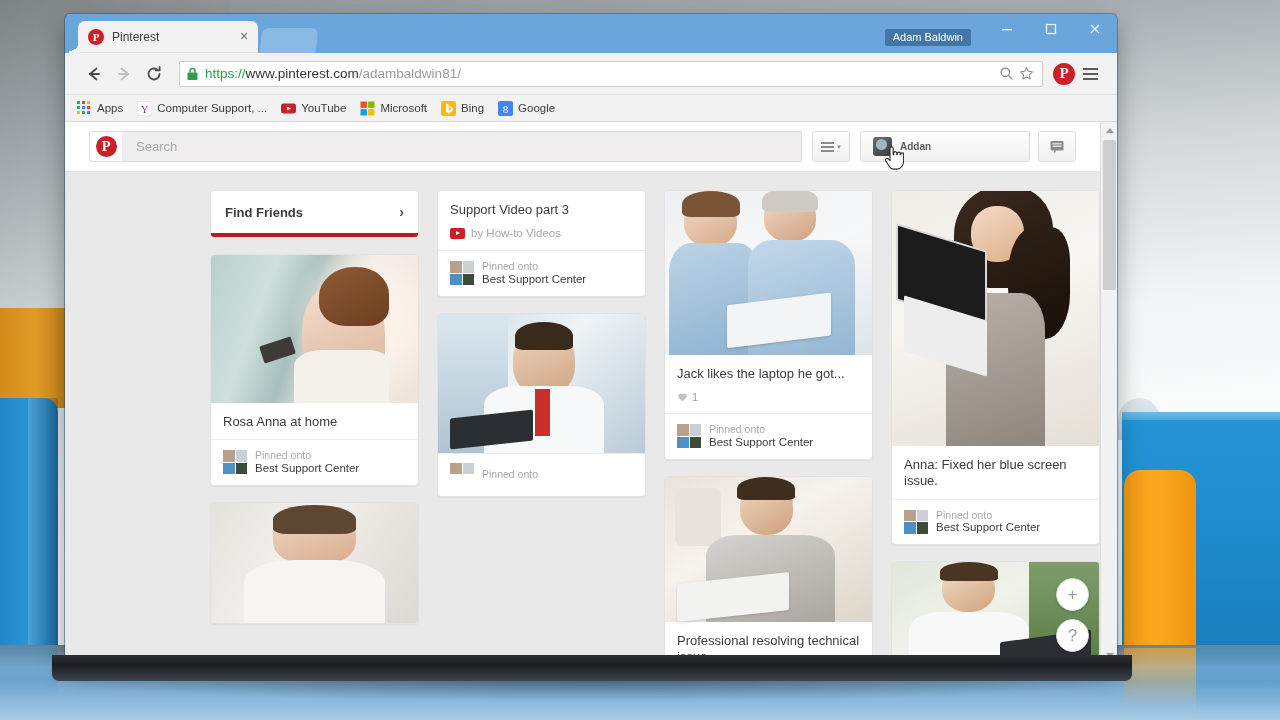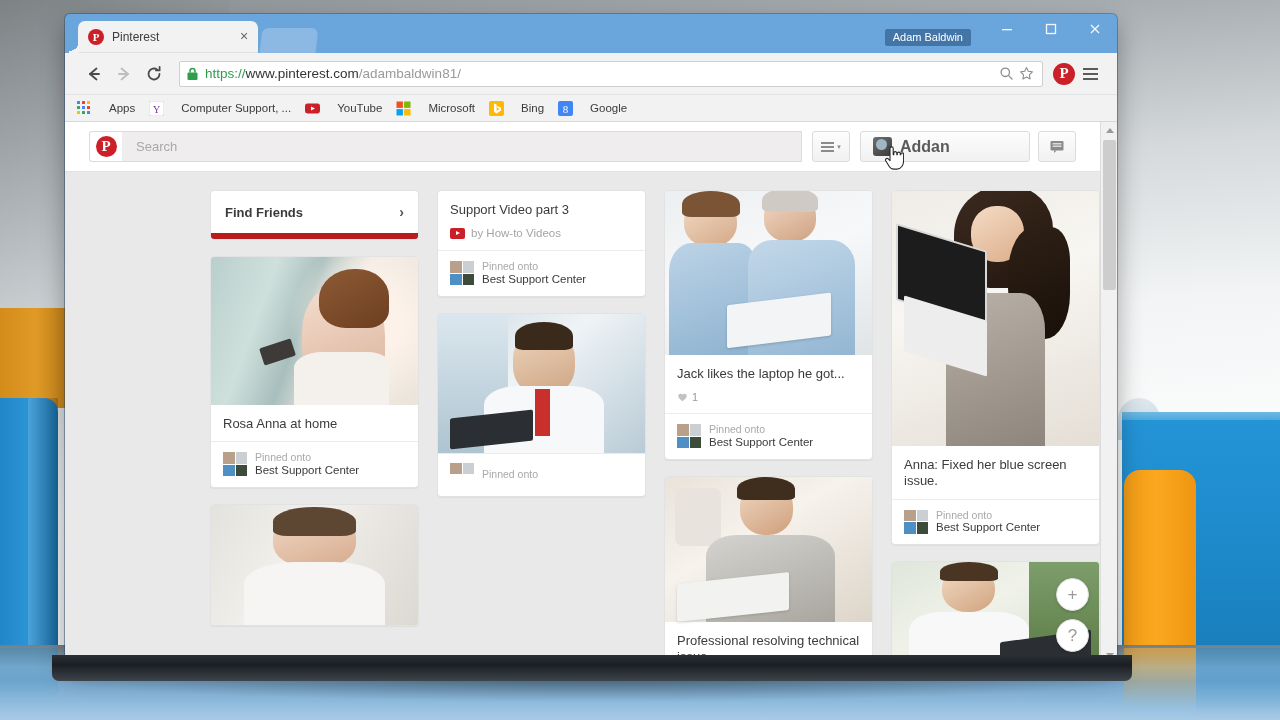--- a/index.html
+++ b/index.html
@@ -144,21 +144,21 @@
              display:flex; align-items:center; justify-content:center; cursor:pointer; font-family:"Liberation Serif", serif; }
   .menu-btn { width: 26px; height: 24px; display:flex; flex-direction:column; justify-content:center; gap:3px; align-items:center; cursor:pointer; }
   .menu-btn i { display:block; width:15px; height:2px; background:#5a5a5a; }
 
   
   .bookmarks {
     position: absolute; left: 0; top: 81px; width: 100%; height: 27px;
     background: #f2f2f2; border-bottom: 1px solid #d8d8d8;
     display: flex; align-items: center; padding: 0 12px; gap: 14px;
   }
-  .bm { display:flex; align-items:center; gap:17px; font-size: 11.5px; color:#3b3b3b; cursor:pointer; white-space:nowrap; }
+  .bm { display:flex; align-items:center; gap:5px; font-size: 11.5px; color:#3b3b3b; cursor:pointer; white-space:nowrap; }
   .bm-ico { width: 15px; height: 15px; flex: none; display:block; }
   .apps-grid { display:grid; grid-template-columns: repeat(3,3px); grid-template-rows: repeat(3,3px); gap:2px; width:13px; }
   .apps-grid span { display:block; width:3px; height:3px; border-radius:.5px; }
 
   
   .page { position: absolute; left: 0; top: 108px; width: 100%; bottom: 0; background:#e9e9e9; overflow: hidden; }
   .p-header {
     position: absolute; left:0; top:0; width: calc(100% - 17px); height: 50px;
     background:#fff; border-bottom: 1px solid #e2e2e2;
     display:flex; align-items:center; padding: 0 24px;
@@ -178,21 +178,21 @@
     height: 31px; border:1px solid #dcdcdc; background: linear-gradient(180deg,#fdfdfd,#f1f1f1);
     display:flex; align-items:center; justify-content:center; cursor:pointer; border-radius:3px;
   }
   .p-grid-btn { width: 38px; margin-left: 10px; gap:3px; }
   .p-grid-btn .lines { display:flex; flex-direction:column; gap:2px; }
   .p-grid-btn .lines i { display:block; width:13px; height:2px; background:#8b8b8b; }
   .p-grid-btn .car { font-size:7px; color:#8b8b8b; }
   .p-user { min-width: 170px; margin-left: 10px; padding: 0 12px; gap:8px; justify-content:flex-start; position:relative; }
   .p-user .av { width:19px; height:19px; border-radius:3px; background:linear-gradient(145deg,#6f6f6f,#3a3a3a); flex:none; position:relative; overflow:hidden;}
   .p-user .av::after{content:"";position:absolute;left:3px;top:2px;width:11px;height:11px;border-radius:50%;background:#9fb6c4;}
-  .p-user .nm { font-size: 16px; color:#5a5a5a; font-weight:bold; }
+  .p-user .nm { font-size: 10px; color:#5a5a5a; font-weight:bold; }
   .p-msg { width: 38px; margin-left: 8px; }
 
   
   .board { position: absolute; left: 0; top: 51px; right: 17px; bottom: 0; overflow: hidden; }
   .cols { display: flex; gap: 18px; padding: 17px 0 0 145px; }
   .col { width: 219px; display:flex; flex-direction:column; gap: 16px; }
   .card { background:#fff; border:1px solid #e2e2e2; border-radius: 4px; overflow:hidden; box-shadow:0 1px 1px rgba(0,0,0,.05); cursor:pointer; }
   .card-img { width:100%; display:block; position:relative; }
   .card-title { font-size: 13px; color:#3b3b3b; padding: 11px 12px 9px; line-height: 1.25; }
   .card-stats { font-size: 11px; color:#9b9b9b; padding: 0 12px 10px; display:flex; gap: 12px; align-items:center; }
@@ -201,21 +201,21 @@
   .yt-ico { width:15px; height:11px; background:#cb2027; border-radius:2px; position:relative; flex:none; }
   .yt-ico::after{content:"";position:absolute;left:5.5px;top:3px;border-left:4px solid #fff;border-top:2.5px solid transparent;border-bottom:2.5px solid transparent;}
   .card-foot { border-top:1px solid #ececec; padding: 9px 12px; display:flex; align-items:center; gap:8px; }
   .foot-thumbs { width: 24px; height:24px; display:grid; grid-template-columns:1fr 1fr; grid-template-rows:1fr 1fr; gap:1px; flex:none; }
   .foot-thumbs i { display:block; }
   .foot-txt { line-height: 1.2; }
   .foot-txt .t1 { font-size:10.5px; color:#a9a9a9; }
   .foot-txt .t2 { font-size:11.5px; color:#3b3b3b; font-weight:normal; }
 
   .find-card { background:#fff; border:1px solid #e2e2e2; border-radius:4px; overflow:hidden; }
-  .find-head { display:flex; align-items:center; justify-content:space-between; padding: 13px 14px; border-bottom:6px solid #b91c1c; cursor:pointer;}
+  .find-head { display:flex; align-items:center; justify-content:space-between; padding: 13px 14px; border-bottom:4px solid #b91c1c; cursor:pointer;}
   .find-head b { font-size:13px; color:#3b3b3b; }
   .find-head .chev { color:#555; font-size:14px; font-weight:bold; }
   .find-body { padding: 12px 14px 14px; }
   .invite {
     width:100%; height: 32px; border:1px solid #dcdcdc; border-radius:3px;
     background:linear-gradient(180deg,#fdfdfd,#f0f0f0);
     display:flex; align-items:center; justify-content:center; gap:7px;
     font-size:13px; color:#4a4a4a; font-weight:bold; cursor:pointer;
   }
 

